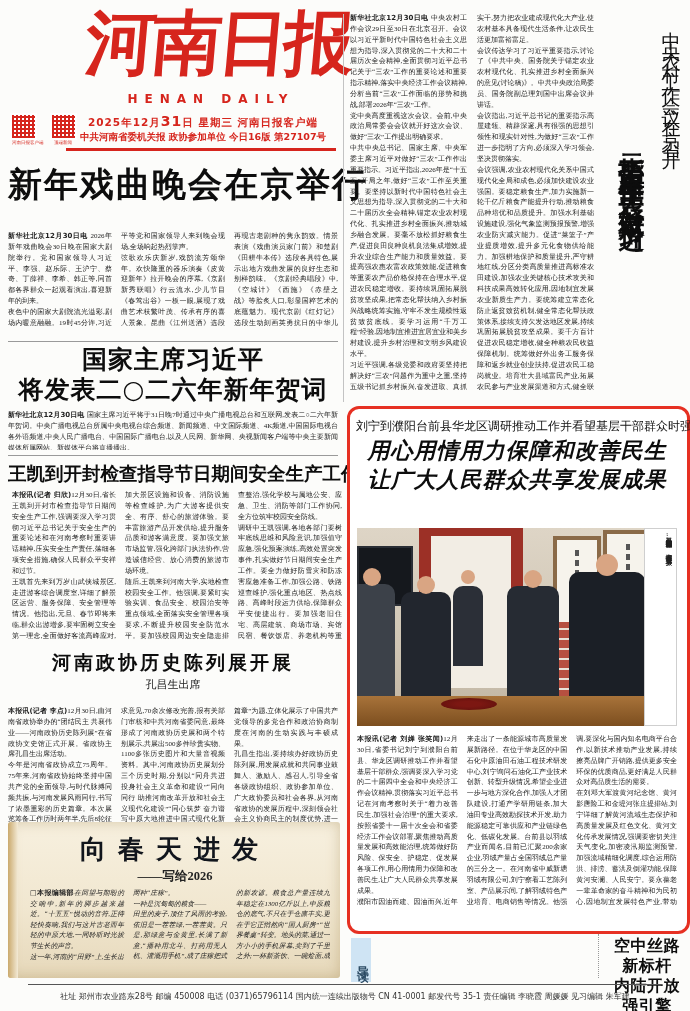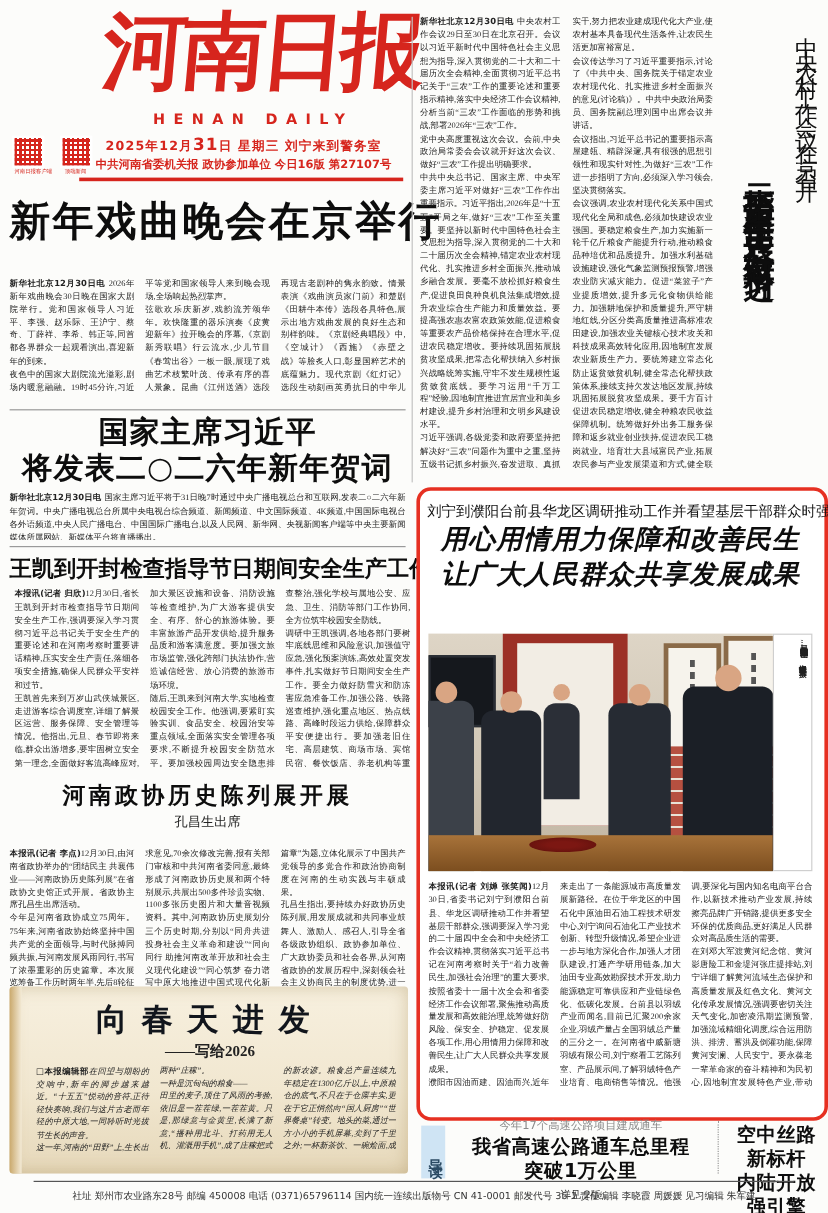--- a/index.html
+++ b/index.html
@@ -111,21 +111,21 @@
   .footer{left:0;top:991px;width:690px;text-align:center;font-size:8px;color:#333;
      font-family:"DejaVu Sans",sans-serif;}
 </style>
 </head>
 <body>
 
 <div class="page">
 
   <div class="abs mast-title">河南日报</div>
   <div class="abs mast-en">HENAN DAILY</div>
-  <div class="abs mast-date"><span>2025年12月</span><span class="day">31</span><span>日  星期三  刘宁来到警务室</span></div>
+  <div class="abs mast-date"><span>2025年12月</span><span class="day">31</span><span>日  星期三  河南日报客户端</span></div>
   <div class="abs mast-info">中共河南省委机关报  政协参加单位  今日16版  第27107号</div>
   <div class="abs mast-rule"></div>
   <div class="abs" style="left:12px;top:115px;display:flex;gap:8px;">
     <div>
       <div class="qr"></div>
       <div class="qr-label">河南日报客户端</div>
     </div>
     <div>
       <div class="qr"></div>
       <div class="qr-label">顶端新闻</div>
@@ -216,26 +216,20 @@
   </div>
 
   <div class="abs bt c3 liu-body"><b>本报讯(记者 刘婵 张笑闻)</b><span class="flow">12月30日,省委书记刘宁到濮阳台前县、华龙区调研推动工作并看望基层干部群众,强调要深入学习党的二十届四中全会和中央经济工作会议精神,贯彻落实习近平总书记在河南考察时关于“着力改善民生,加强社会治理”的重大要求,按照省委十一届十次全会和省委经济工作会议部署,聚焦推动高质量发展和高效能治理,统筹做好防风险、保安全、护稳定、促发展各项工作,用心用情用力保障和改善民生,让广大人民群众共享发展成果。
 濮阳市因油而建、因油而兴,近年来走出了一条能源城市高质量发展新路径。在位于华龙区的中国石化中原油田石油工程技术研发中心,刘宁询问石油化工产业技术创新、转型升级情况,希望企业进一步与地方深化合作,加强人才团队建设,打通产学研用链条,加大油田专业高效勘探技术开发,助力能源稳定可靠供应和产业链绿色化、低碳化发展。台前县以羽绒产业而闻名,目前已汇聚200余家企业,羽绒产量占全国羽绒总产量的三分之一。在河南省中威新塘羽绒有限公司,刘宁察看工艺陈列室、产品展示间,了解羽绒特色产业培育、电商销售等情况。他强调,要深化与国内知名电商平台合作,以新技术推动产业发展,持续擦亮品牌广开销路,提供更多安全环保的优质商品,更好满足人民群众对高品质生活的需要。
 在刘邓大军渡黄河纪念馆、黄河影唐险工和金堤河张庄提排站,刘宁详细了解黄河流域生态保护和高质量发展及红色文化、黄河文化传承发展情况,强调要密切关注天气变化,加密凌汛期监测预警,加强流域精细化调度,综合运用防洪、排涝、蓄洪及倒灌功能,保障黄河安澜、人民安宁。要永葆老一辈革命家的奋斗精神和为民初心,因地制宜发展特色产业,带动更多群众增收致富,把黄河滩变成美丽富裕的“幸福滩”。
 华龙区任丘路街道登月社区居民大多为油田职工,是一个功能完善的成熟社区。刘宁来到警务室、民情茶话室、户外劳动者驿站等地,看望一线民警、社区干部群众和环卫工人、快递小哥,了解驻地共建、基层治理、民生服务等工作开展情况,“元旦将至,祝大家节日快乐、身体健康,新的一年我们共同把社区家园建设得更加美好!”刘宁叮嘱当地党员干部,要厚植为民情怀,心系民生冷暖,及时有效解决群众急难愁盼问题,做好社区救助帮扶、走访慰问等工作,将党和政府的温暖关怀传递到群众心中。
 刘宁听取县区经济社会发展情况汇报,强调要聚焦“1+2+4+N”目标任务体系,多措并举稳就业、稳企业、稳市场、稳预期,谋划部署明年工作和“十五五”规划编制,推动科技创新和产业创新深度融合,积极培育发展新质生产力,打造豫鲁毗邻地区合作发展的桥头堡。要扎实抓好安全生产,强化重点场所、重点部位隐患排查整治,加强元旦春节期间值班值守,全力做好市场供应、能源保障、交通安全等工作,确保社会大局和谐稳定,群众平安祥和过节。
 陈星参加。</span></div>
 
   <div class="abs daodu-tab">导读</div>
-  <div class="abs dd1">
-    <div class="dd1-eyebrow">今年17个高速公路项目建成通车</div>
-    <div class="hd dd-title">我省高速公路通车总里程</div>
-    <div class="hd dd-title">突破1万公里</div>
-    <div class="dd-ref">详见 2版</div>
-  </div>
   <div class="abs dd-sep"></div>
   <div class="abs dd2">
     <div class="hd dd-title">空中丝路新标杆</div>
     <div class="hd dd-title">内陆开放强引擎</div>
 
   </div>
 
   <div class="abs foot-rule"></div>
   <div class="abs footer">社址 郑州市农业路东28号   邮编 450008   电话 (0371)65796114   国内统一连续出版物号 CN 41-0001   邮发代号 35-1      责任编辑 李晓霞 周媛媛  见习编辑 朱军建</div>
 

